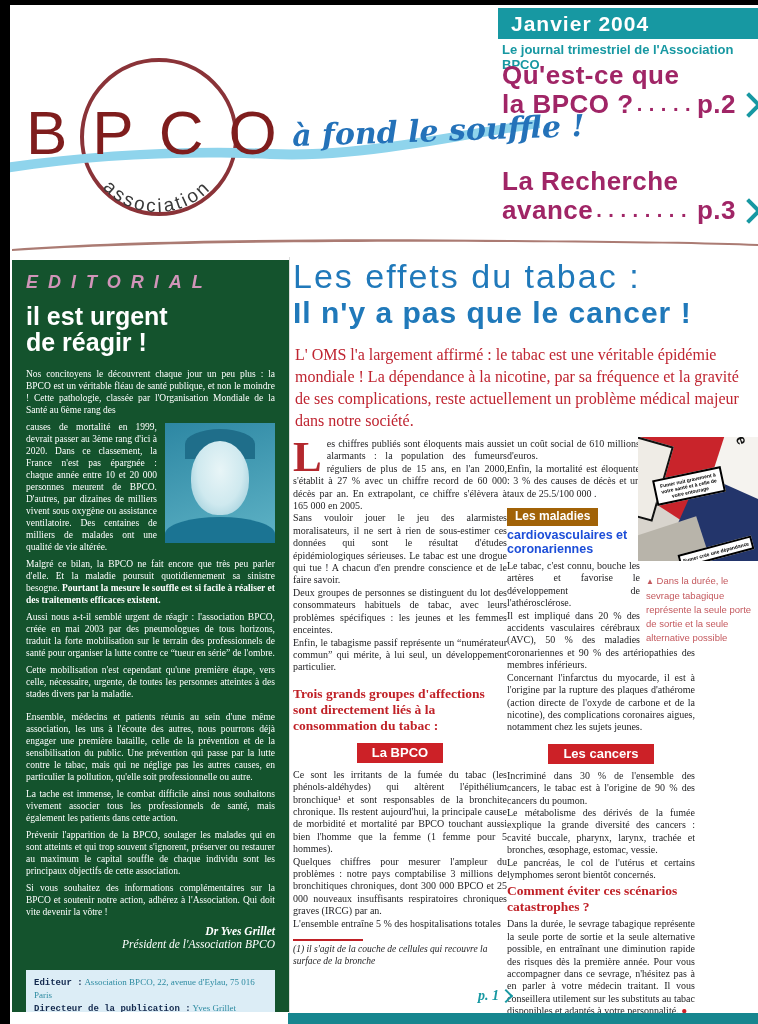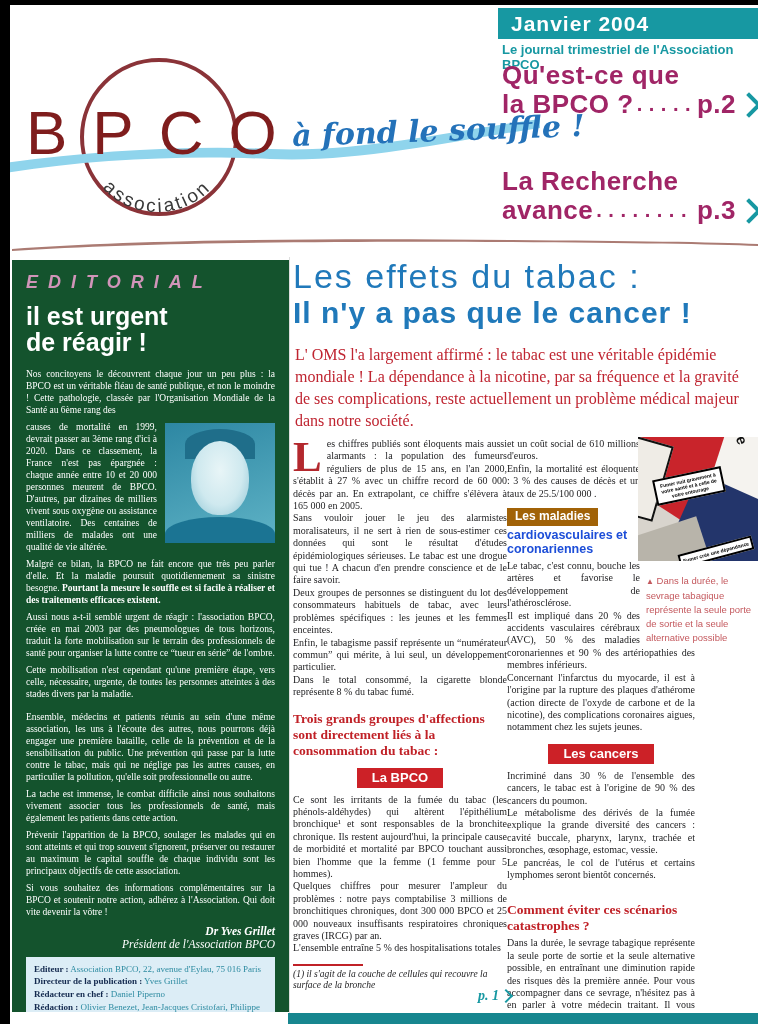--- a/index.html
+++ b/index.html
@@ -40,24 +40,24 @@
   .editorial p{margin:0 0 5px;text-align:justify;}
   .ed-bold{font-weight:700;}
   .gap-top{margin-top:11px !important;}
   .ed-photo{float:right;width:110px;height:120px;margin:2px 0 4px 8px;position:relative;overflow:hidden;
             background:linear-gradient(160deg,#2d87a3,#5fb3c6);}
   .ed-face{position:absolute;left:26px;top:18px;width:58px;height:74px;border-radius:50% 50% 46% 46%;
            background:radial-gradient(ellipse at 50% 40%,#e8f5f7 0%,#cfe9ef 55%,#8cc4d4 100%);}
   .ed-hair{position:absolute;left:20px;top:6px;width:70px;height:30px;border-radius:50% 50% 0 0;background:#1f6e8a;}
   .ed-shoulders{position:absolute;left:0px;bottom:-8px;width:110px;height:34px;border-radius:50% 50% 0 0;background:#1b7493;}
   .sig{ text-align:right;font:italic 700 11.5px "Liberation Serif",serif;margin:7px 0 1px;}
-  .sig-role{text-align:right;font:italic 400 11.5px "Liberation Serif",serif;margin:0 0 7px;}
+  .sig-role{text-align:right;font:italic 400 11.5px "Liberation Serif",serif;margin:0 0 20px;}
   .credits{background:#dcedf6;color:#13294e;padding:6px 8px;font:9px/1.42 "Liberation Serif",serif;text-align:left;}
   .credits div{margin:0;}
-  .cl{font-weight:700;color:#13294e;}
+  .cl{font-weight:700;color:#13294e;font-family:Liberation Mono, monospace;}
   .cv{color:#2d8ba1;}
 
   .crease{left:279px;top:252px;width:1px;height:756px;background:#dedede;}
 
   
   .a-title1{left:283px;top:252px;color:#2079ba;font:500 34px "Liberation Sans",sans-serif;letter-spacing:2px;white-space:nowrap;}
   .a-title2{left:283px;top:291px;color:#2079ba;font:800 30px "Liberation Sans",sans-serif;letter-spacing:1px;white-space:nowrap;}
   .lede{left:285px;top:339px;width:452px;color:#bf2430;font:400 16px/22px "Liberation Serif",serif;}
 
   .col{color:#1d1d1f;font:10px/12.4px "Liberation Serif",serif;text-align:justify;}
@@ -69,21 +69,21 @@
   .redbox{display:block;width:max-content;margin:0 auto 6px;background:#cc2127;color:#ffffff;
           font:700 13px/17px "Liberation Sans",sans-serif;padding:1px 15px 2px;}
   .fn-rule{width:70px;border-top:2px solid #c02127;margin:9px 0 3px;}
   .footnote{font:italic 9.5px/11.5px "Liberation Serif",serif;text-align:left !important;}
 
   .col2-spacer{float:right;width:55px;height:203px;}
   .mal-box{display:inline-block;background:#a16207;color:#fff;font:700 12px/15px "Liberation Sans",sans-serif;
            padding:1px 8px 2px;margin:8px 0 2px;}
   .mal-rest{font:700 12.5px/14px "Liberation Sans",sans-serif;color:#1d4ed8;margin:0 0 4px !important;text-align:left !important;}
   .redbox2{margin-top:10px;}
-  .subhead2{font:700 13.5px/15.5px "Liberation Serif",serif;color:#c02127;margin:21px 0 4px !important;text-align:left !important;}
+  .subhead2{font:700 13.5px/15.5px "Liberation Serif",serif;color:#c02127;margin:2px 0 4px !important;text-align:left !important;}
   .endmark{color:#cc2127;font-size:10px;}
 
   
   .cig-photo{left:628px;top:432px;width:120px;height:124px;background:#d8d4cd;overflow:hidden;}
   .cp-red{position:absolute;left:-34px;top:-44px;width:140px;height:112px;background:#c9242b;transform:rotate(33deg);}
   .cp-navy{position:absolute;right:-44px;bottom:-26px;width:126px;height:92px;background:#23356b;transform:rotate(24deg);}
   .cp-whiteR{position:absolute;right:-14px;top:-12px;width:58px;height:96px;background:#f5f3ef;transform:rotate(18deg);}
   .cp-bigtext{position:absolute;right:6px;top:4px;font:700 15px "Liberation Sans",sans-serif;color:#111;
               transform:rotate(70deg);transform-origin:right top;white-space:nowrap;}
   .cp-leftpack{position:absolute;left:-20px;top:2px;width:42px;height:74px;background:#efece6;border:2px solid #111;
@@ -185,21 +185,20 @@
 
     <div class="abs a-title1">Les effets du tabac :</div>
     <div class="abs a-title2">Il n'y a pas que le cancer !</div>
     <div class="abs lede">L' OMS l'a largement affirmé : le tabac est une véritable épidémie mondiale ! La dépendance à la nicotine, par sa fréquence et la gravité de ses complications, reste actuellement un problème médical majeur dans notre société.</div>
 
     <div class="abs col col1">
       <p><span class="dropcap">L</span><span>es chiffres publiés sont éloquents mais aussi alarmants : la population des fumeurs réguliers de plus de 15 ans, en l'an 2000, s'établit à 27 % avec un chiffre record de 60 000 décès par an. En extrapolant, ce chiffre s'élèvera à 165 000 en 2005.</span></p>
       <p>Sans vouloir jouer le jeu des alarmistes moralisateurs, il ne sert à rien de sous-estimer ces données qui sont le résultat d'études épidémiologiques sérieuses. Le tabac est une drogue qui tue ! A chacun d'en prendre conscience et de le faire savoir.</p>
       <p>Deux groupes de personnes se distinguent du lot des consommateurs habituels de tabac, avec leurs problèmes spécifiques : les jeunes et les femmes enceintes.</p>
       <p>Enfin, le tabagisme passif représente un “numérateur commun” qui mérite, à lui seul, un développement particulier.</p>
-      <p>Dans le total consommé, la cigarette blonde représente 8 % du tabac fumé.</p>
       <p class="subhead">Trois grands groupes d'affections sont directement liés à la consommation du tabac :</p>
       <span class="redbox">La BPCO</span>
       <p>Ce sont les irritants de la fumée du tabac (les phénols-aldéhydes) qui altèrent l'épithélium bronchique¹ et sont responsables de la bronchite chronique. Ils restent aujourd'hui, la principale cause de morbidité et mortalité par BPCO touchant aussi bien l'homme que la femme (1 femme pour 5 hommes).</p>
       <p>Quelques chiffres pour mesurer l'ampleur du problèmes : notre pays comptabilise 3 millions de bronchitiques chroniques, dont 300 000 BPCO et 25 000 nouveaux insuffisants respiratoires chroniques graves (IRCG) par an.</p>
       <p>L'ensemble entraîne 5 % des hospitalisations totales</p>
       <div class="fn-rule"></div>
       <p class="footnote">(1) il s'agit de la couche de cellules qui recouvre la surface de la bronche</p>
     </div>
 
     <div class="abs col col2">

